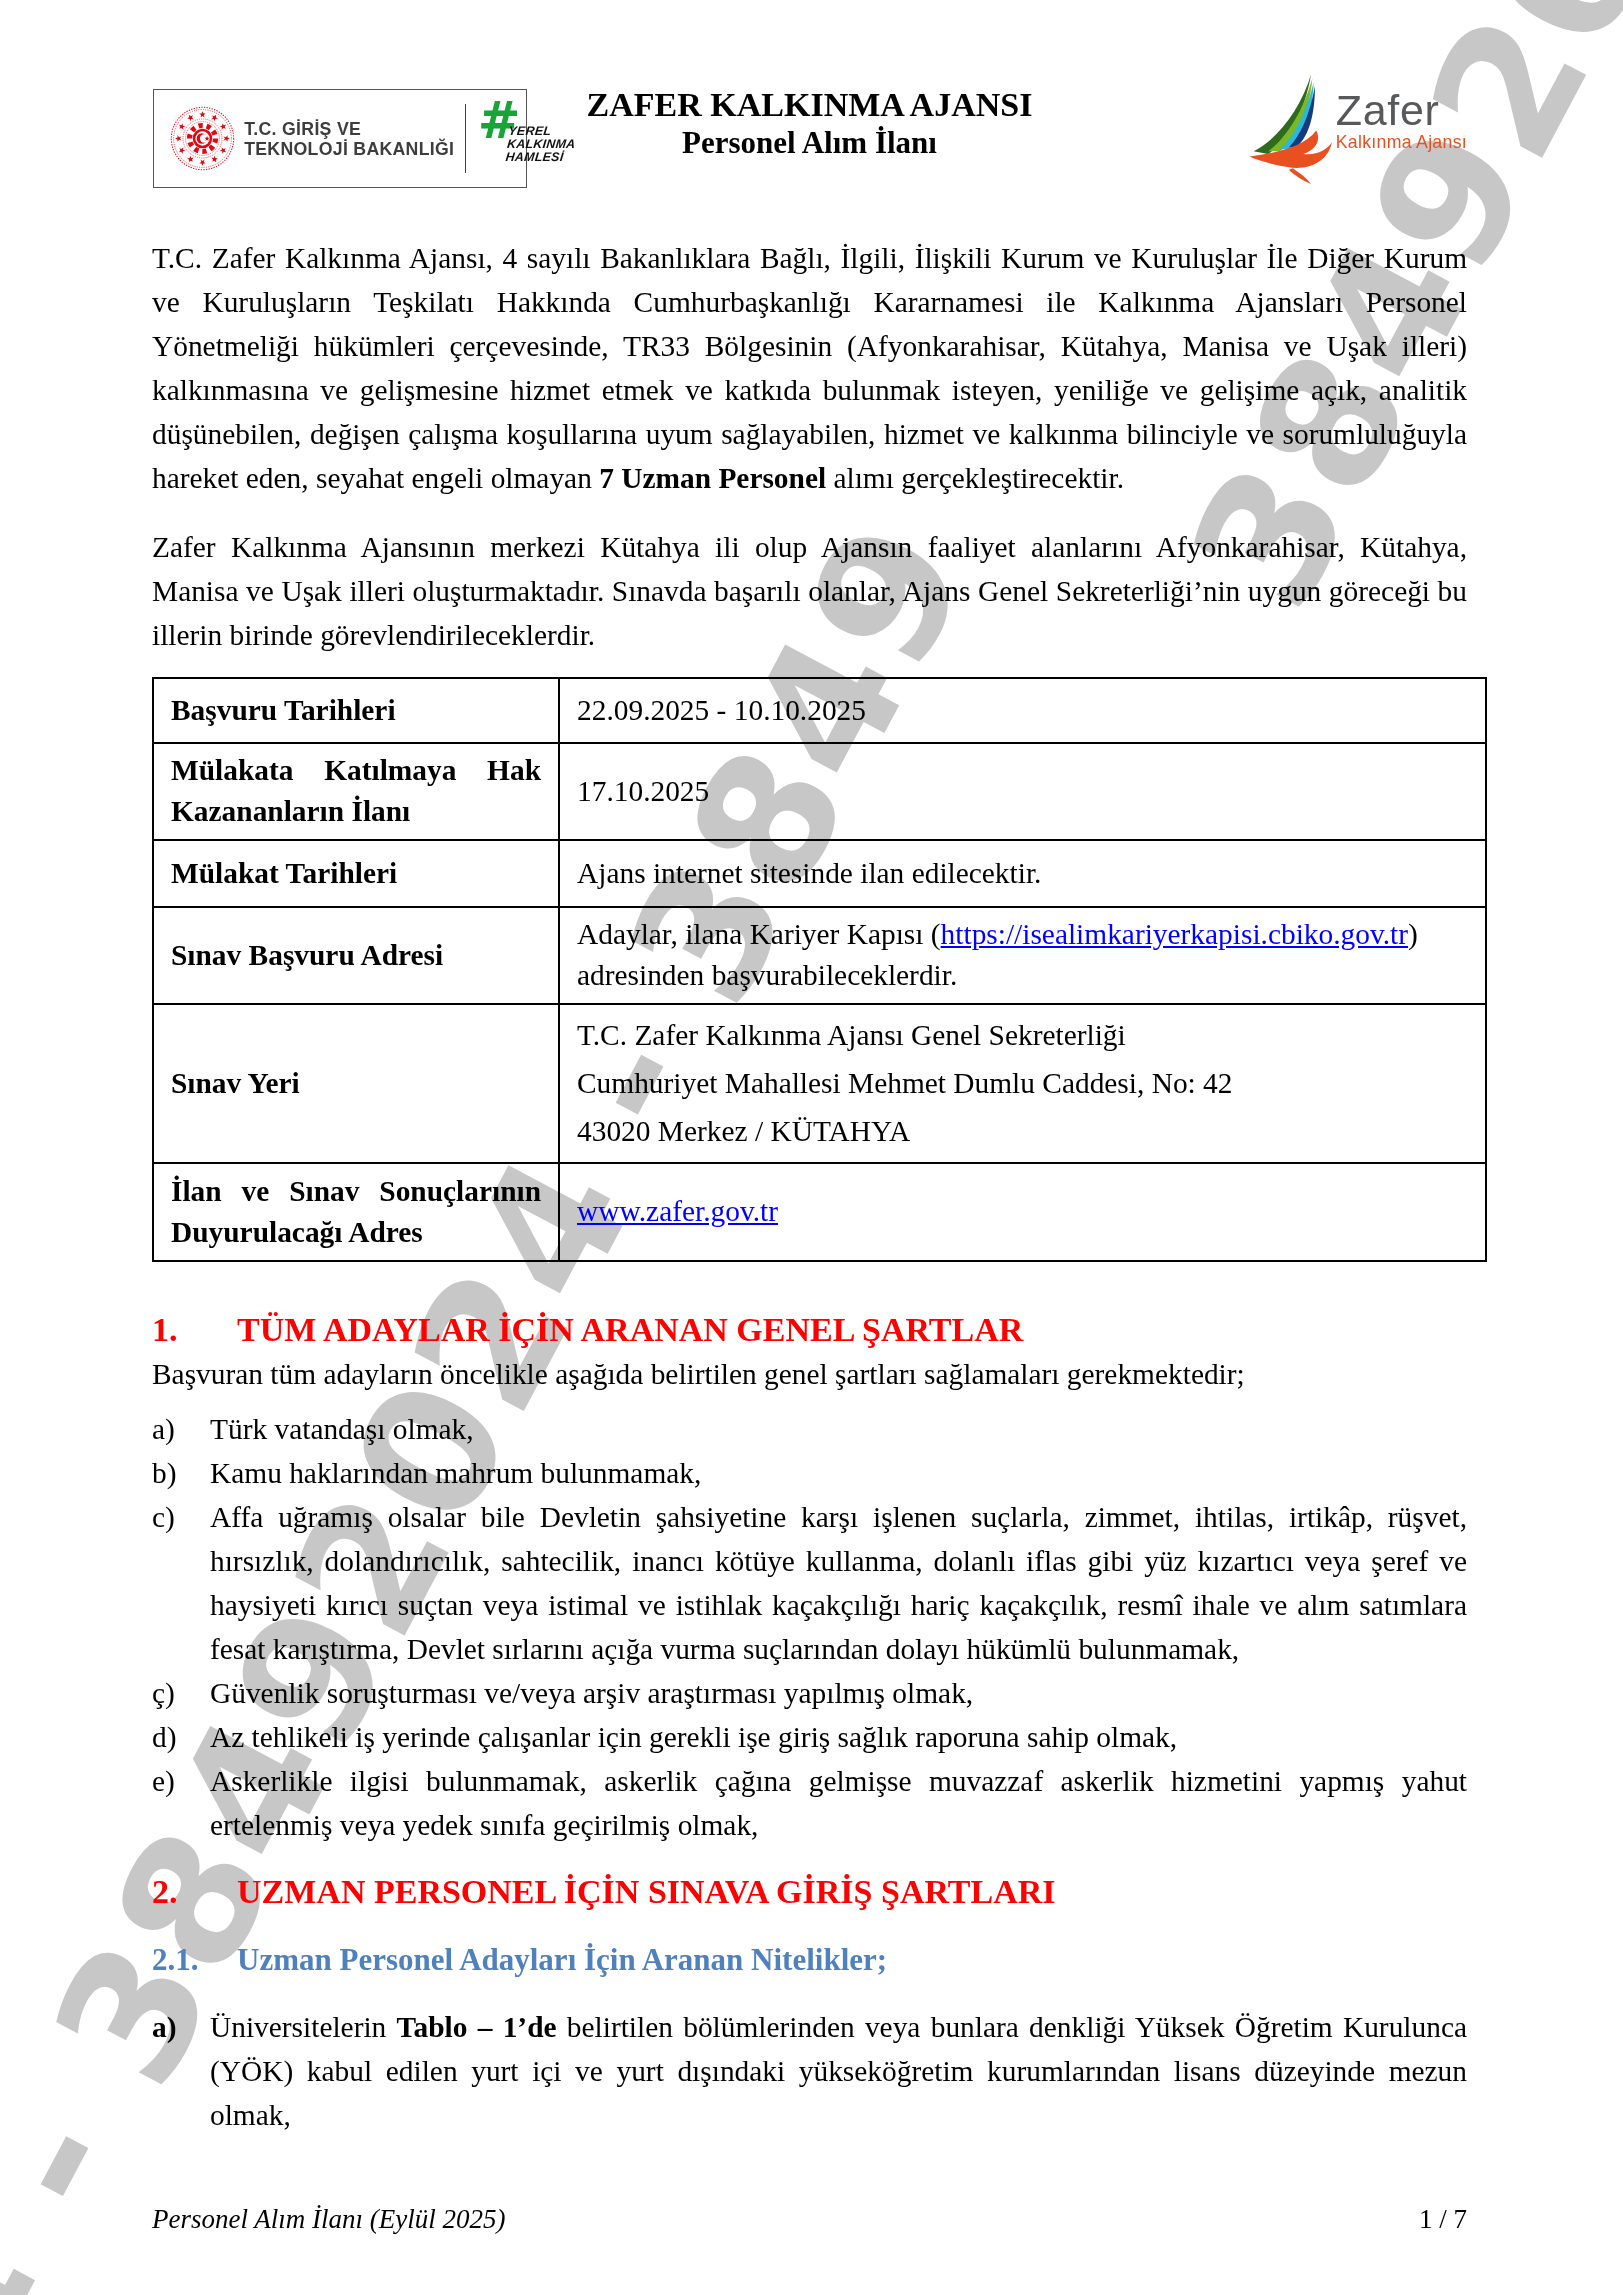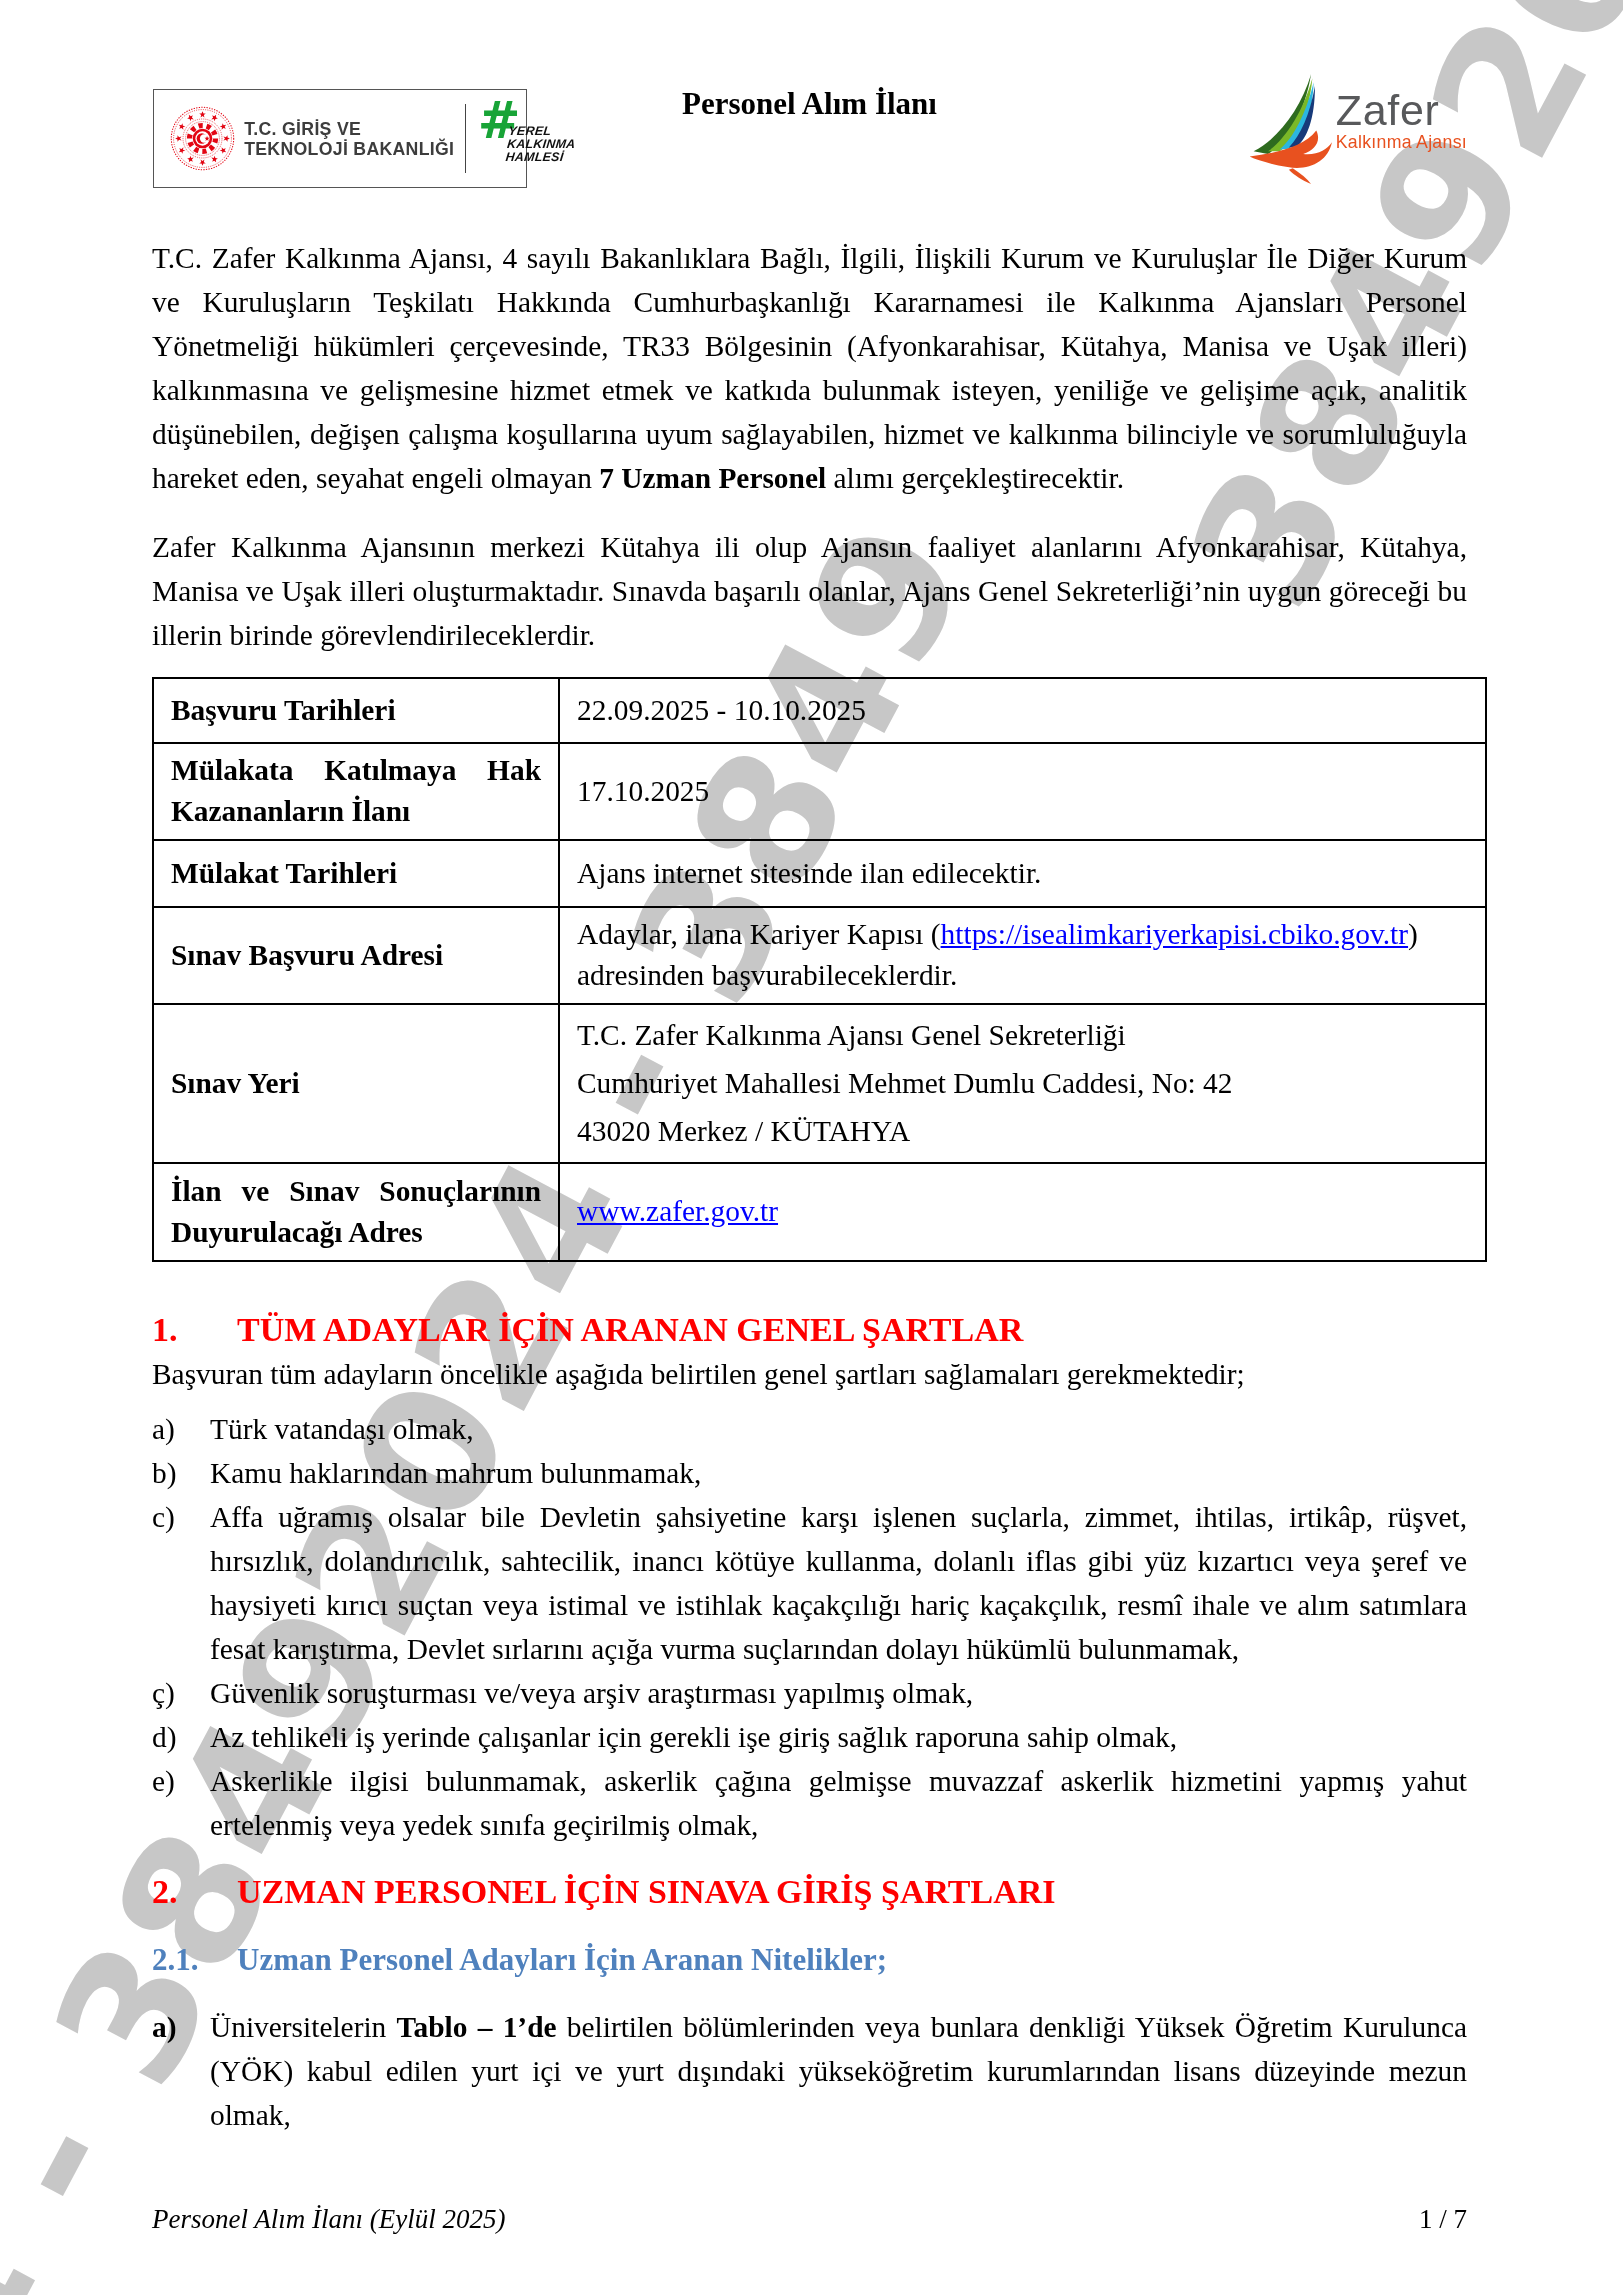--- a/index.html
+++ b/index.html
@@ -118,20 +118,21 @@
           <span class="hash">#</span>
           <div class="hamle-lines">
             <div>YEREL</div>
             <div>KALKINMA</div>
             <div>HAMLESİ</div>
           </div>
         </div>
       </div>
 
       <div class="title-block">
+        <div class="title-l2">ZAFER KALKINMA AJANSI</div>
         <div class="title-l3">Personel Alım İlanı</div>
       </div>
 
       <div class="zafer">
         <svg width="85" height="111" viewBox="0 0 130 170">
           <path d="M10 120 C46 102 82 56 98 2 C88 62 62 106 32 124 Z" fill="#2e6b1f"></path>
           <path d="M32 120 C60 100 86 58 100 8 C95 64 74 104 50 120 Z" fill="#7ab828"></path>
           <path d="M50 117 C72 98 90 62 102 14 C100 66 86 102 64 116 Z" fill="#2bb7e0"></path>
           <path d="M64 114 C82 96 96 64 104 20 C104 70 92 100 76 113 Z" fill="#173a7a"></path>
           <path d="M4 128 C48 122 88 112 106 88 C114 104 104 118 86 124 C108 126 122 118 130 106 C124 136 94 150 62 144 C38 140 16 134 4 128 Z" fill="#e8511f"></path>

